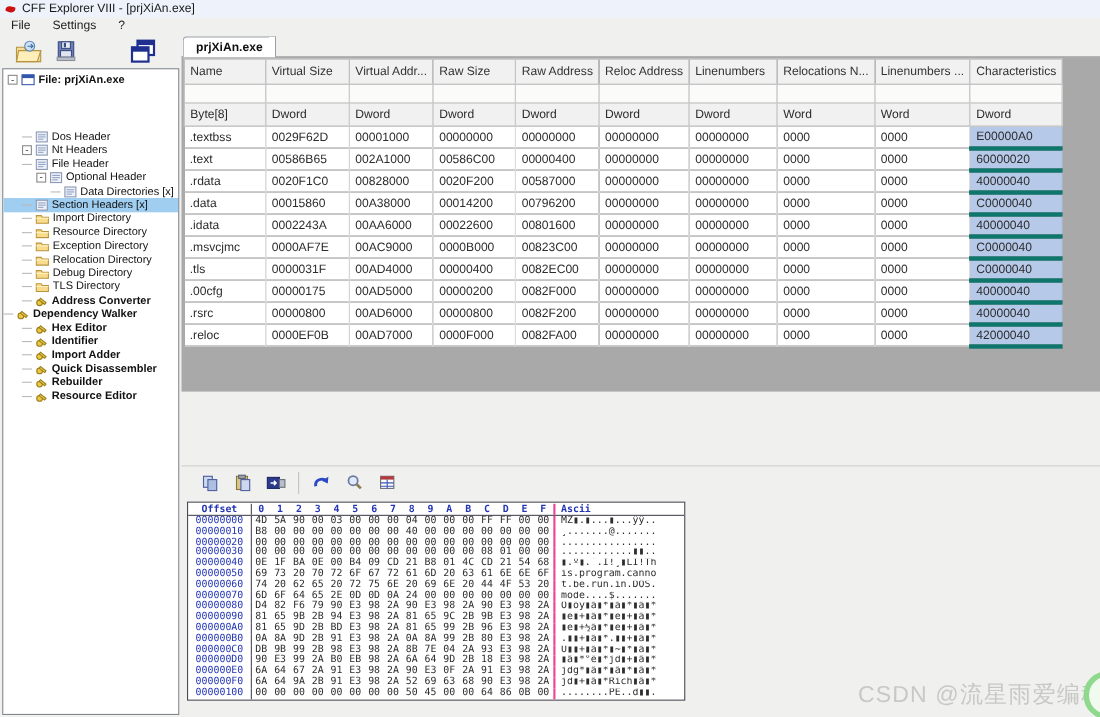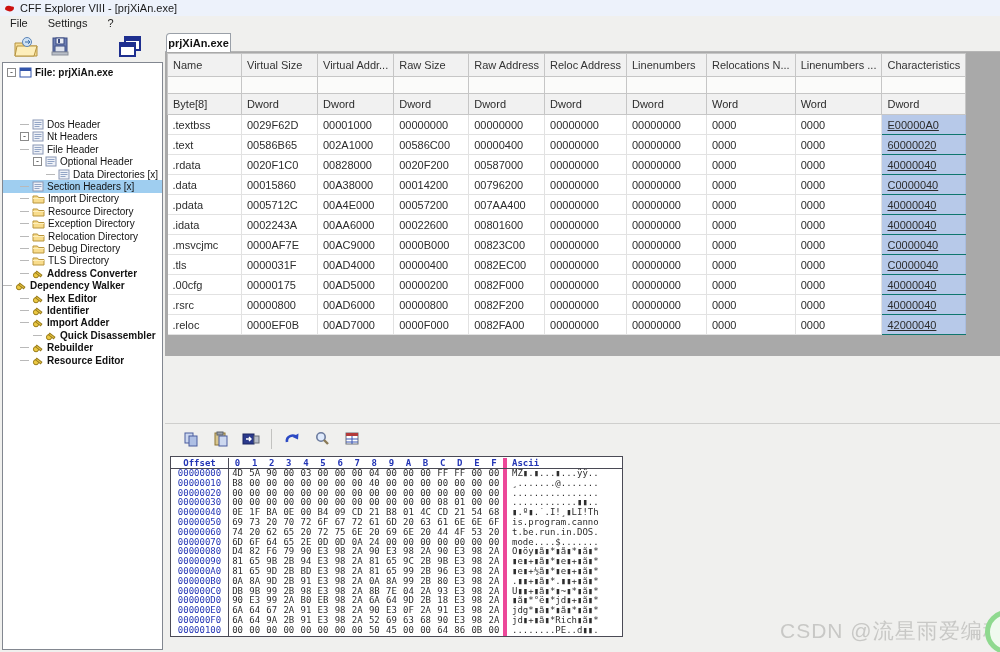--- a/index.html
+++ b/index.html
@@ -26,53 +26,53 @@
     border:1px solid #828790; overflow:hidden; padding-top:3px; }
   .titem { height:12.4px; display:flex; align-items:center; font-size:10px; color:#111; white-space:nowrap; }
   .titem.sel { background:#9fcef0; }
   .titem .exp { width:9px; height:9px; border:1px solid #8a8a8a; background:#fff; font-size:9px;
     line-height:6px; text-align:center; margin-right:3px; flex:none; color:#333; }
   .titem .dash { width:9px; height:1px; border-top:1px solid #b9b9b9; margin-right:3px; flex:none; }
   .titem .ticon { margin-right:3px; flex:none; display:inline-flex; }
   .titem.bold .tlabel { font-weight:bold; }
 
   
-  #maintab { position:absolute; left:166px; top:33px; width:65px; height:19px; background:#ffffff;
+  #maintab { position:absolute; left:166px; top:33px; width:85px; height:19px; background:#ffffff;
     border:1px solid #9aa0a8; border-bottom:none; border-top-left-radius:4px; z-index:3;
     font-size:11px; font-weight:bold; text-align:center; line-height:18px; color:#111; }
 
   
   #tablearea { position:absolute; left:165px; top:51px; width:835px; height:305px; background:#a9a9a9;
     border-top:1px solid #b5b5b5; }
   #sectable { position:absolute; left:2px; top:1px; border-collapse:collapse; table-layout:fixed; font-size:11px; color:#2c2c2c; }
   #sectable th { background:#f1f1f1; border:1px solid #c6c6c6; height:23px; font-weight:normal;
     text-align:left; padding:0 5px; color:#333; overflow:hidden; white-space:nowrap; }
   #sectable tr.empty td { background:#fbfbfa; height:17px; border:1px solid #c6c6c6; }
   #sectable tr.types td { background:#f1f1f1; height:21px; border:1px solid #c6c6c6; padding:0 5px; }
   #sectable tr.data td { background:#ffffff; height:20px; border-right:1px solid #e2e2e2;
     border-bottom:1px solid #e2e2e2; padding:0 5px; overflow:hidden; white-space:nowrap; }
-  #sectable tr.data td.hl { background:#b7c9e9; border-right:1px solid #aabde0; border-bottom:1px solid #0f766e;text-decoration:underline; }
+  #sectable tr.data td.hl { background:#b7c9e9; border-right:1px solid #aabde0; border-bottom:4px solid #0f766e; }
 
   
   #hextoolbar { position:absolute; left:165px; top:423px; width:835px; height:30px;
     border-top:1px solid #cfcfcd; display:flex; align-items:center; padding-left:14px; }
   .hbtn { width:24px; height:22px; display:flex; align-items:center; justify-content:center; margin-right:6px; }
   .hsep { width:1px; height:20px; background:#c2c2c0; margin:0 8px 0 2px; }
 
   
   #hexbox { position:absolute; left:170px; top:456px; width:453px; height:181px; background:#fff;
     border:1px solid #4a4a55; font-family:"DejaVu Sans Mono", monospace; font-size:9px; color:#2e2e2e; overflow:hidden; }
   .hexhead { display:flex; height:12px; align-items:center; color:#2335b5; font-weight:bold;
     border-bottom:1px solid #4a4a55; }
   .hexrow { display:flex; height:9.8px; line-height:9.8px; }
   .c-off { width:58px; text-align:center; border-right:1px solid #4a4a55; flex:none; color:#2335b5; }
   .hexhead .c-off { color:#2335b5; }
   .c-bytes { width:274px; display:flex; flex:none; }
   .c-bytes .b { width:17.1px; text-align:center; flex:none; }
-  .c-ascii { flex:1; border-left:4px solid #ec4899; padding-left:5px; white-space:pre; overflow:hidden; }
+  .c-ascii { flex:1; border-left:2px solid #ec4899; padding-left:5px; white-space:pre; overflow:hidden; }
 
   
   #watermark { position:absolute; left:780px; top:617px; font-size:21px; color:rgba(187,187,184,0.75);
     letter-spacing:1px; white-space:nowrap; }
   #badge { position:absolute; left:985px; top:610px; width:44px; height:44px; border-radius:50%;
     border:5px solid #8fd98f; background:#f0faef; }
 </style>
 </head>
 <body>
 
@@ -307,21 +307,21 @@
       <div class="titem bold" style="padding-left: 17px;">
         <span class="dash"></span>
         <span class="ticon">
           <svg width="12" height="11">
             <circle cx="4" cy="7.2" r="2.6" fill="#ecc943" stroke="#9a7d1d"></circle>
             <rect x="4.8" y="3.2" width="6.4" height="2" fill="#ecc943" stroke="#9a7d1d" transform="rotate(38 4.8 3.2)"></rect>
           </svg>
         </span>
         <span class="tlabel">Import Adder</span>
       </div>
-      <div class="titem bold" style="padding-left: 30px;">
+      <div class="titem bold" style="padding-left: 17px;">
         <span class="dash"></span>
         <span class="ticon">
           <svg width="12" height="11">
             <circle cx="4" cy="7.2" r="2.6" fill="#ecc943" stroke="#9a7d1d"></circle>
             <rect x="4.8" y="3.2" width="6.4" height="2" fill="#ecc943" stroke="#9a7d1d" transform="rotate(38 4.8 3.2)"></rect>
           </svg>
         </span>
         <span class="tlabel">Quick Disassembler</span>
       </div>
       <div class="titem bold" style="padding-left: 17px;">
@@ -443,32 +443,20 @@
             <td>.data</td>
             <td>00015860</td>
             <td>00A38000</td>
             <td>00014200</td>
             <td>00796200</td>
             <td>00000000</td>
             <td>00000000</td>
             <td>0000</td>
             <td>0000</td>
             <td class="hl">C0000040</td>
-          </tr>
-          <tr class="data">
-            <td>.pdata</td>
-            <td>0005712C</td>
-            <td>00A4E000</td>
-            <td>00057200</td>
-            <td>007AA400</td>
-            <td>00000000</td>
-            <td>00000000</td>
-            <td>0000</td>
-            <td>0000</td>
-            <td class="hl">40000040</td>
           </tr>
           <tr class="data">
             <td>.idata</td>
             <td>0002243A</td>
             <td>00AA6000</td>
             <td>00022600</td>
             <td>00801600</td>
             <td>00000000</td>
             <td>00000000</td>
             <td>0000</td>

